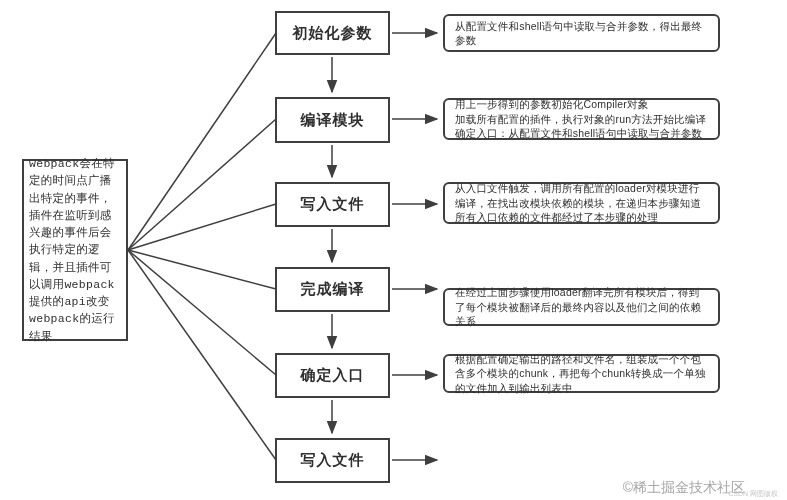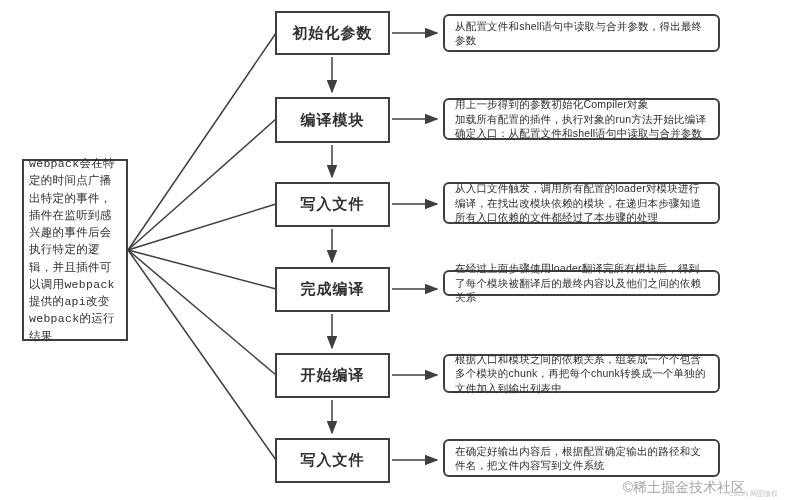--- a/index.html
+++ b/index.html
@@ -113,43 +113,40 @@
   <div class="box step-box" style="top:97px;height:46px;">
       <span>编译模块</span>
     </div>
   <div class="box step-box" style="top:182px;height:45px;">
       <span>写入文件</span>
     </div>
   <div class="box step-box" style="top:267px;height:45px;">
       <span>完成编译</span>
     </div>
   <div class="box step-box" style="top:353px;height:45px;">
-      <span>开始编译</span>
+      <span>确定入口</span>
     </div>
   <div class="box step-box" style="top:438px;height:45px;">
       <span>写入文件</span>
     </div>
 
   <div class="box desc-box" style="top:14px;height:38px;">
       <span class="desc-text">从配置文件和shell语句中读取与合并参数，得出最终参数</span>
     </div>
   <div class="box desc-box" style="top:98px;height:42px;">
       <span class="desc-text">用上一步得到的参数初始化Compiler对象
 加载所有配置的插件，执行对象的run方法开始比编译
 确定入口：从配置文件和shell语句中读取与合并参数</span>
     </div>
   <div class="box desc-box" style="top:182px;height:42px;">
       <span class="desc-text">从入口文件触发，调用所有配置的loader对模块进行编译，在找出改模块依赖的模块，在递归本步骤知道所有入口依赖的文件都经过了本步骤的处理</span>
     </div>
-  <div class="box desc-box" style="top:270px;height:26px;">
+  <div class="box desc-box" style="top:288px;height:38px;">
       <span class="desc-text">在经过上面步骤使用loader翻译完所有模块后，得到了每个模块被翻译后的最终内容以及他们之间的依赖关系</span>
     </div>
   <div class="box desc-box" style="top:354px;height:39px;">
-      <span class="desc-text">根据入口和模块之间的依赖关系，组装成一个个包含多个模块的chunk，再把每个chunk转换成一个单独的文件加入到输出列表中</span>
-    </div>
-  <div class="box desc-box" style="top:439px;height:38px;">
-      <span class="desc-text">在确定好输出内容后，根据配置确定输出的路径和文件名，把文件内容写到文件系统</span>
+      <span class="desc-text">根据配置确定输出的路径和文件名，组装成一个个包含多个模块的chunk，再把每个chunk转换成一个单独的文件加入到输出列表中</span>
     </div>
 
   <div class="watermark1">©稀土掘金技术社区</div>
   <div class="watermark2">CSDN 网图版权</div>
 
 </div>
 
 </body></html>

